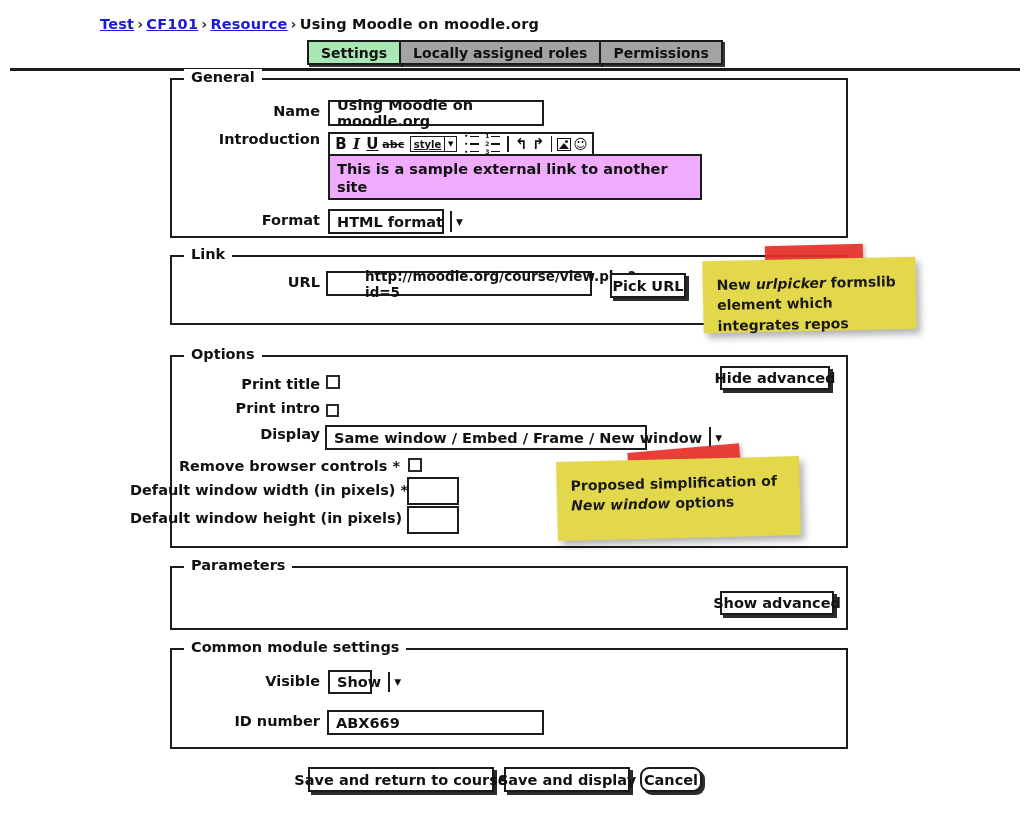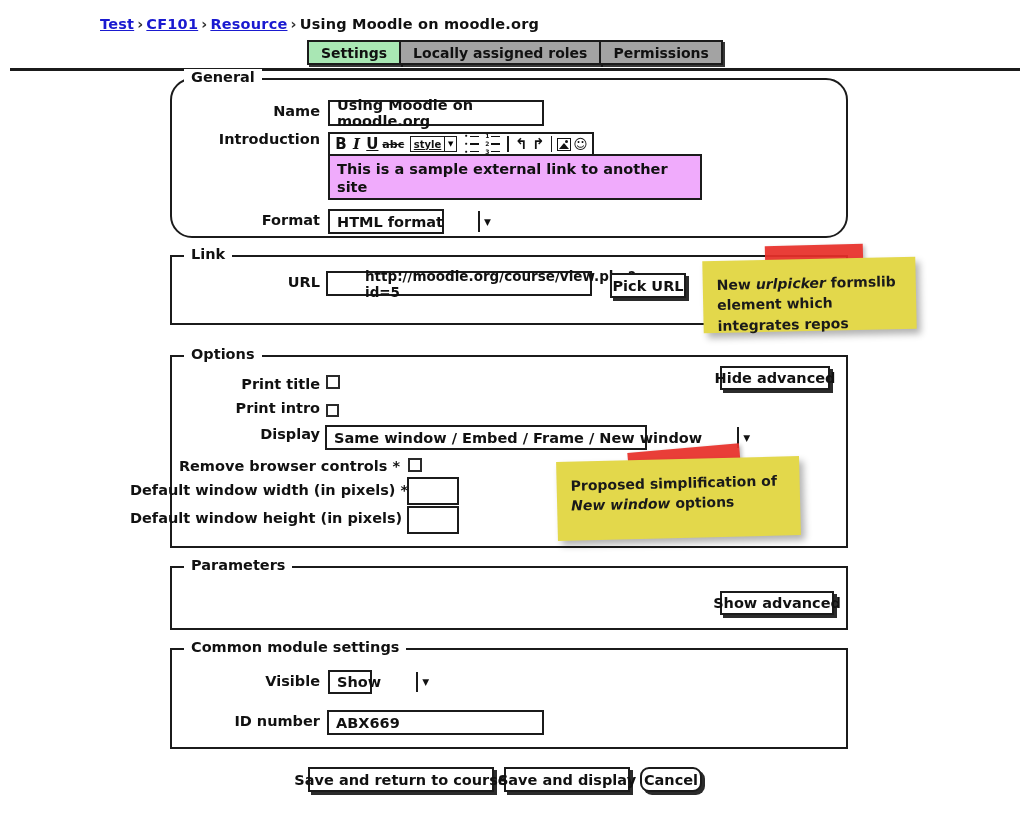--- a/index.html
+++ b/index.html
@@ -82,21 +82,21 @@
     padding: 4px 7px; cursor: text; line-height: 1.25;
   }
   .cb {
     position: absolute;
     border: 2.5px solid #2a2a2a; background: #fff;
     cursor: pointer;
   }
   .sel {
     position: absolute;
     border: 2.5px solid #1b1b1b; background: #fff;
-    display: flex; align-items: stretch; cursor: pointer; gap: 28px;
+    display: flex; align-items: stretch; cursor: pointer;
   }
   .sel .seltext {
     flex: 1 1 auto; display: flex; align-items: center;
     padding: 0 7px;
     font-size: 14.5px; font-weight: 700; color: #111; white-space: nowrap;
   }
   .sel .arrow {
     flex: 0 0 auto; width: 17px;
     border-left: 2.5px solid #1b1b1b;
     display: flex; align-items: center; justify-content: center;
@@ -182,21 +182,21 @@
     <a>Test</a><span class="sep">›</span><a>CF101</a><span class="sep">›</span><a>Resource</a><span class="sep">›</span><span class="cur">Using Moodle on moodle.org</span>
   </div>
 
   <div class="tabrow">
     <div class="tab active">Settings</div>
     <div class="tab">Locally assigned roles</div>
     <div class="tab">Permissions</div>
   </div>
   <div class="hr-main"></div>
 
-  <div class="fs" style="left:170px; top:78px; width:678px; height:160px;border-radius:22px;">
+  <div class="fs" style="left:170px; top:78px; width:678px; height:160px;">
     <div class="legend">General</div>
   </div>
 
   <div class="lbl" style="left:170px; top:103px; width:150px;">Name</div>
   <div class="tf" style="left:328px; top:100px; width:216px; height:26px;">Using Moodle on moodle.org</div>
 
   <div class="lbl" style="left:150px; top:131px; width:170px;">Introduction</div>
 
   <div class="toolbar" style="left:328px; top:132px; width:266px; height:24px;">
     <span class="ti bold">B</span>

